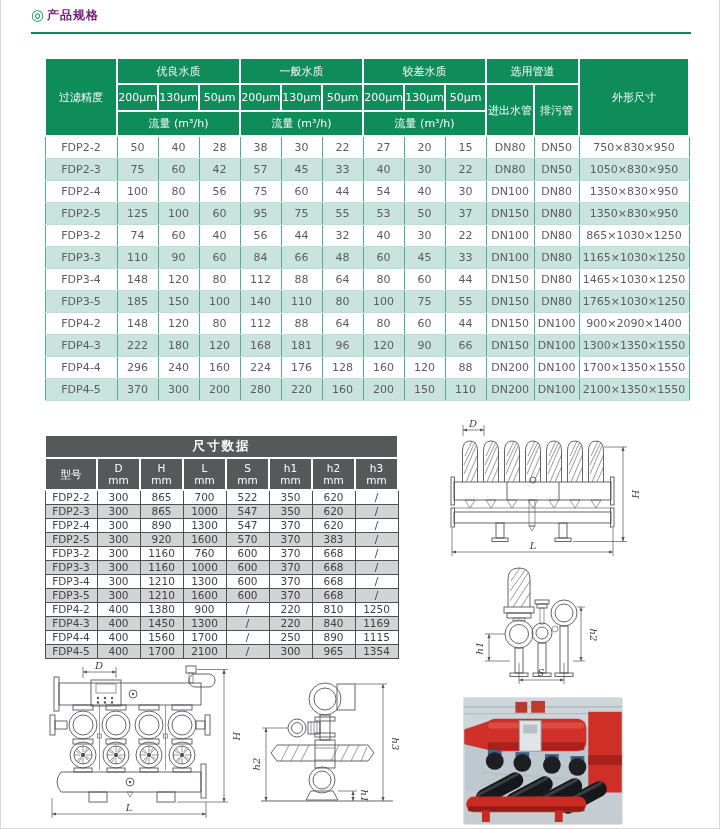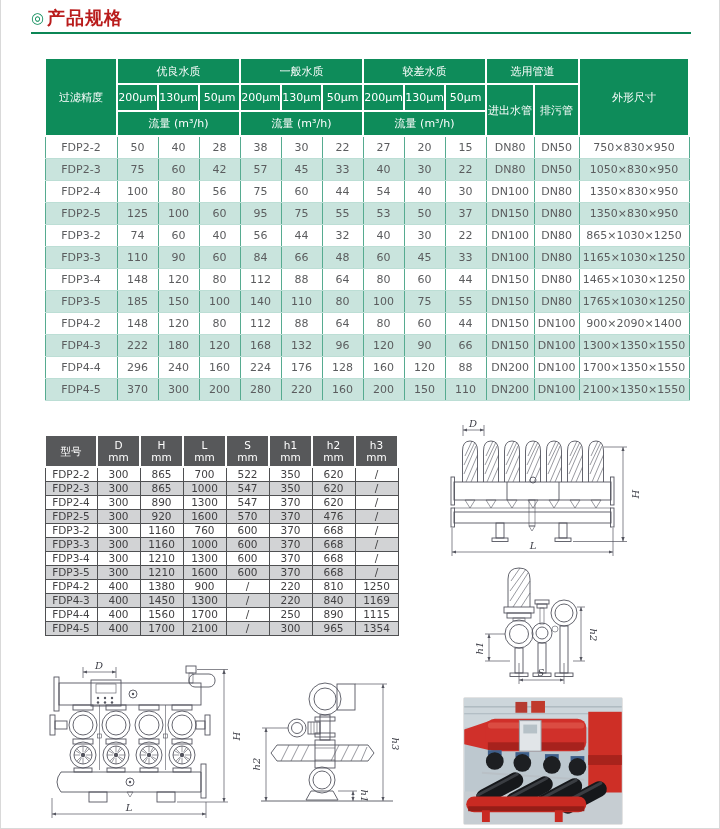--- a/index.html
+++ b/index.html
@@ -1,21 +1,21 @@
 <!DOCTYPE html>
 <html><head>
 <meta charset="utf-8">
 <style>
   * { margin:0; padding:0; box-sizing:border-box; }
   body { font-family: "DejaVu Sans", sans-serif; background:#fff; }
   .page { position:relative; width:720px; height:829px; background:#fff; overflow:hidden;
           border-left:1px solid #d9d9d9; border-right:1px solid #d9d9d9; border-bottom:1px solid #d9d9d9; }
   .title { position:absolute; left:30px; top:6px; display:flex; align-items:center; }
   .title-icon { color:#0e8c5a; font-size:15px; margin-right:3px; }
-  .title-text { color:#b91c1c; font-size:18px; font-weight:bold; letter-spacing:1px; }
+  .title-text { color:#701a75; font-size:12px; font-weight:bold; letter-spacing:1px; }
   .title-underline { position:absolute; left:30px; top:32px; width:660px; height:2px; background:#0b8655; }
 
   table { border-collapse:collapse; table-layout:fixed; }
   .spec-table { position:absolute; left:43px; top:57px; width:644px; }
   .spec-table th { background:#0e8c5a; color:#fff; font-weight:normal; font-size:11px;
                    border:2px solid #ffffff; padding:0; text-align:center; }
   .spec-table thead tr.h1 th { height:26px; }
   .spec-table thead tr.h2 th { height:27px; }
   .spec-table thead tr.h3 th { height:25px; }
   .spec-table td { border:1px solid #56ab90; border-top:1px solid #bcded5; border-bottom:1px solid #bcded5;
@@ -233,21 +233,21 @@
           <td>DN150</td>
           <td>DN100</td>
           <td>900×2090×1400</td>
         </tr>
         <tr>
           <td>FDP4-3</td>
           <td>222</td>
           <td>180</td>
           <td>120</td>
           <td>168</td>
-          <td>132</td>
+          <td>181</td>
           <td>96</td>
           <td>120</td>
           <td>90</td>
           <td>66</td>
           <td>DN150</td>
           <td>DN100</td>
           <td>1300×1350×1550</td>
         </tr>
         <tr>
           <td>FDP4-4</td>
@@ -288,20 +288,23 @@
       <col style="width:52px">
         <col style="width:43px">
         <col style="width:43px">
         <col style="width:43px">
       <col style="width:43px">
         <col style="width:43px">
         <col style="width:43px">
         <col style="width:43px">
     </colgroup>
     <thead>
+      <tr>
+          <th colspan="8" class="title-cell">尺寸数据</th>
+        </tr>
       <tr class="cols">
         <th>型号</th>
       <th>
             <span style="display: block;">D</span>
             <span style="display: block;">mm</span>
           </th>
           <th>
             <span style="display: block;">H</span>
             <span style="display: block;">mm</span>
           </th>
@@ -358,21 +361,21 @@
           <td>620</td>
           <td>/</td>
         </tr>
         <tr>
           <td>FDP2-5</td>
           <td>300</td>
           <td>920</td>
           <td>1600</td>
           <td>570</td>
           <td>370</td>
-          <td>476</td>
+          <td>383</td>
           <td>/</td>
         </tr>
         <tr>
           <td>FDP3-2</td>
           <td>300</td>
           <td>1160</td>
           <td>760</td>
           <td>600</td>
           <td>370</td>
           <td>668</td>

